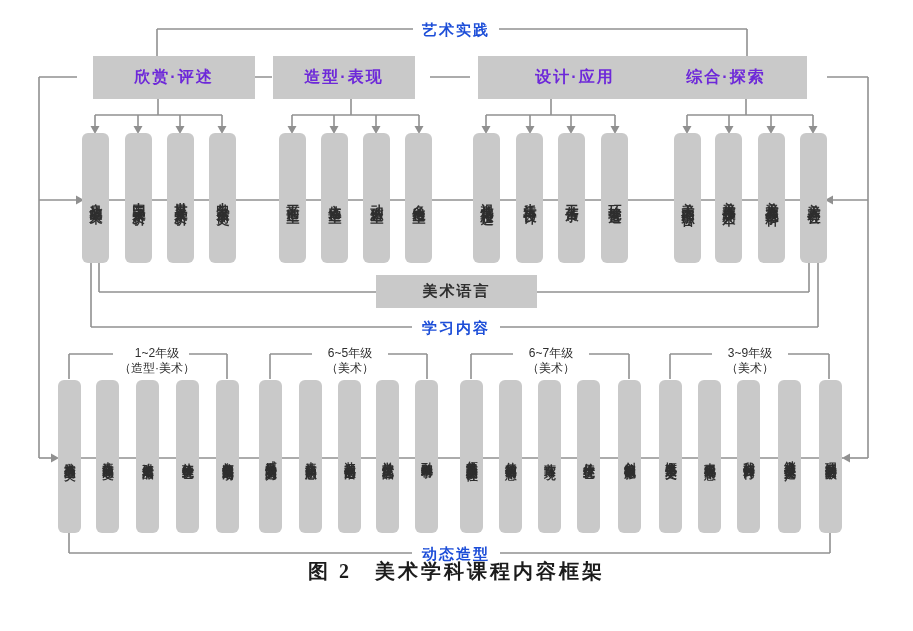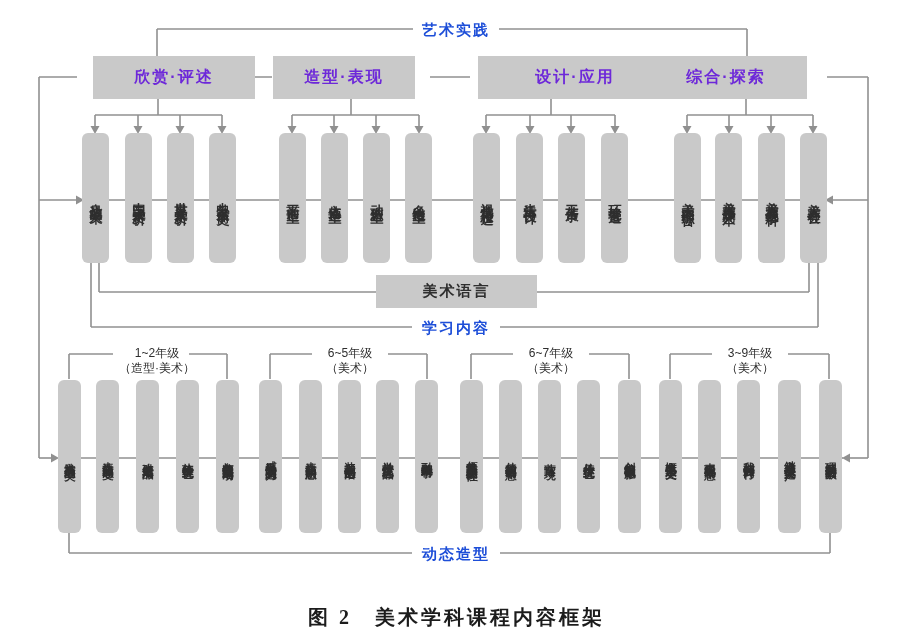--- a/index.html
+++ b/index.html
@@ -28,21 +28,21 @@
   .langbox{
     position:absolute;z-index:1;left:376px;top:275px;width:161px;height:33px;
     background:#c9c9c9;display:flex;align-items:center;justify-content:center;
     font-size:15px;font-weight:bold;letter-spacing:2px;color:#2e2e2e;
   }
   .grade{
     position:absolute;top:346px;z-index:1;transform:translateX(-50%);
     text-align:center;font-size:12px;line-height:15px;white-space:nowrap;color:#2e2e2e;
   }
   .caption{
-    position:absolute;left:0;top:604px;width:913px;z-index:1;text-align:center;
+    position:absolute;left:0;top:558px;width:913px;z-index:1;text-align:center;
     font-family:"Liberation Serif",serif;font-weight:bold;font-size:20px;letter-spacing:3px;color:#1c1c1c;
   }
 </style>
 </head>
 <body>
 
 <div id="stage">
 
   <svg id="wires" viewBox="0 0 913 631" xmlns="http://www.w3.org/2000/svg">
     <g stroke="#909090" stroke-width="1.6" fill="none">

